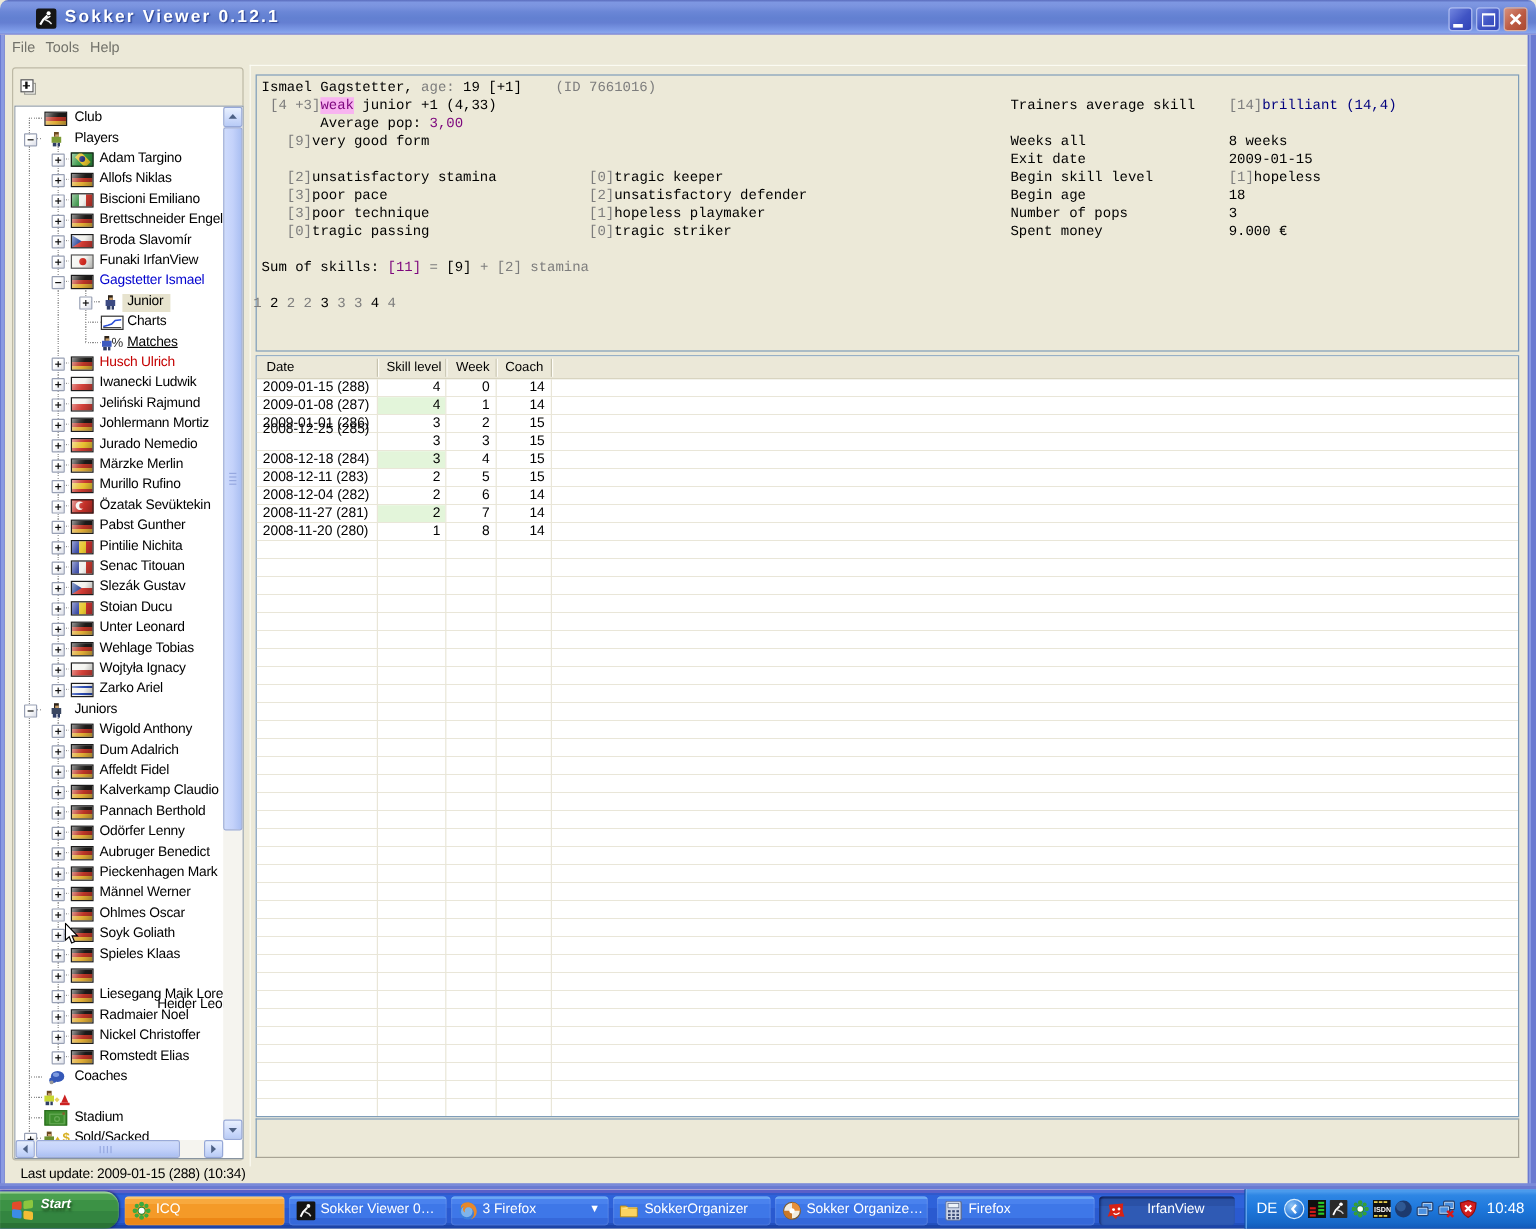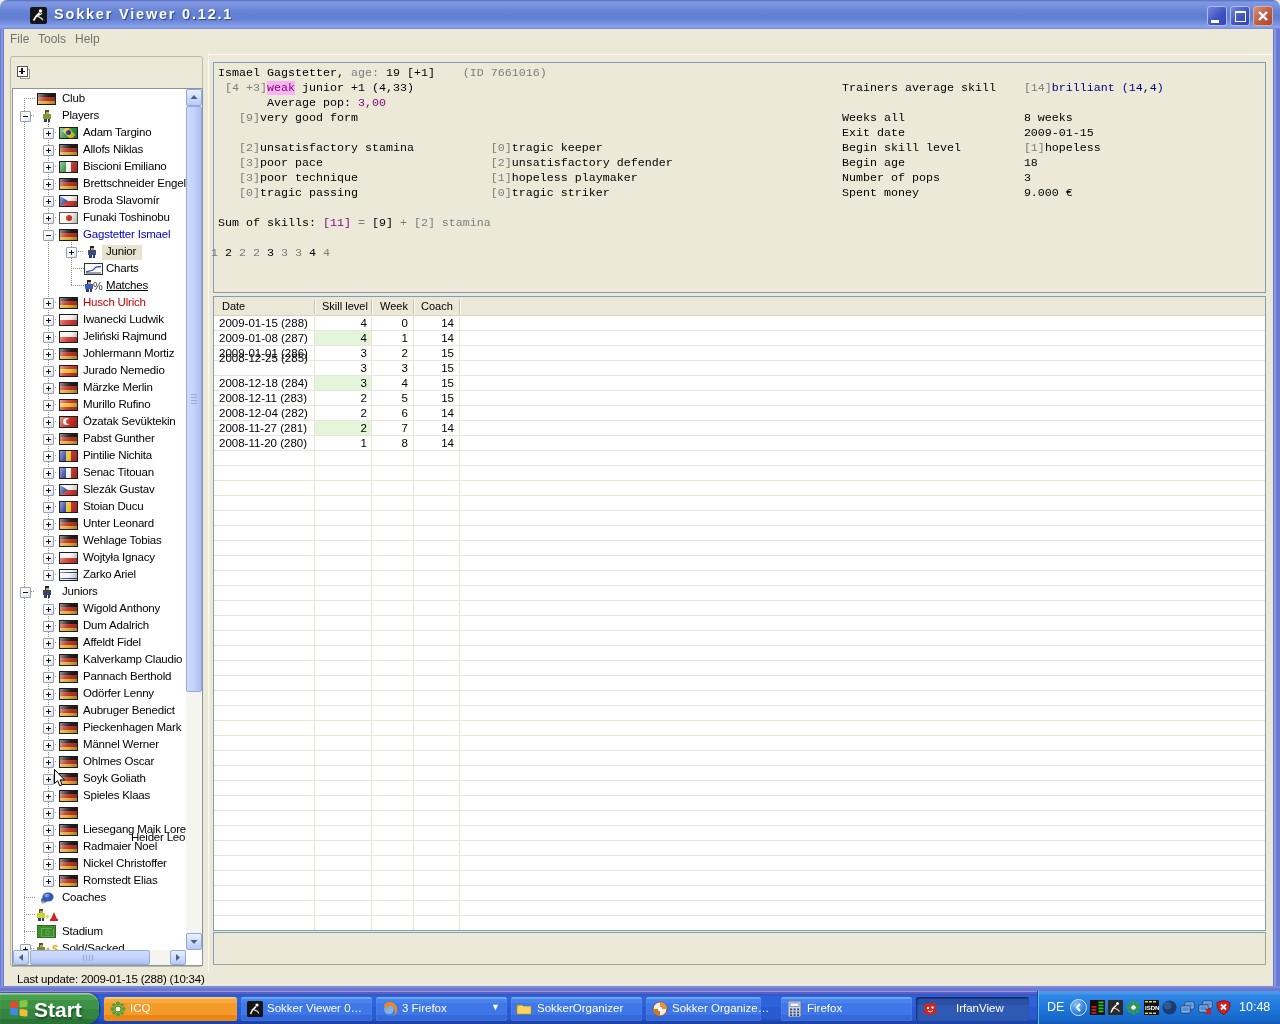--- a/index.html
+++ b/index.html
@@ -165,21 +165,21 @@
 <div class="ebox" style="left:30.0px;top:123.5px">
       <i class="h"></i>
       <i class="v"></i>
     </div>
 <div style="position:absolute;left:-13px;top:-89px">
       <div class="fl jp" style="left:59px;top:211.5px">
         <i class="jpc"></i>
         <i class="gl"></i>
       </div>
     </div>
-<div class="trow" style="left:70px;top:120px;">Funaki Toshinobu</div>
+<div class="trow" style="left:70px;top:120px;">Funaki IrfanView</div>
 <div class="doth" style="left:39.5px;top:145px;width:4.5px"></div>
 <div class="ebox" style="left:30.0px;top:140.5px">
       <i class="h"></i>
     </div>
 <div style="position:absolute;left:-13px;top:-89px">
       <div class="fl de" style="left:59px;top:228.5px">
         <i class="gl"></i>
       </div>
     </div>
 <div class="trow" style="left:70px;top:137px;color:#0000CE">Gagstetter Ismael</div>
@@ -778,21 +778,21 @@
 <svg width="22" height="20" style="position:absolute;left:9px;top:6px">
 <g transform="skewY(-7)">
         <rect x="1" y="3" width="8" height="7" rx="1.5" fill="#e24c2a"></rect>
         <rect x="10.5" y="3" width="8" height="7" rx="1.5" fill="#8cc63f"></rect>
       </g>
 <g transform="skewY(7) translate(0,-1.5)">
         <rect x="1" y="10" width="8" height="7" rx="1.5" fill="#3b8ce8"></rect>
         <rect x="10.5" y="10" width="8" height="7" rx="1.5" fill="#f2bd35"></rect>
       </g>
 </svg>
-<span style="position:absolute;left:34px;top:5px;font-size:21px;font-weight:bold;color:#fff;text-shadow:1px 2px 2px rgba(0,30,0,.55)">Start</span>
+<span style="position:absolute;left:34px;top:5px;font-size:11px;font-weight:bold;font-style:italic;color:#fff;text-shadow:1px 2px 2px rgba(0,30,0,.55)">Start</span>
   </div>
 <div class="abs" style="left:104px;top:997px;width:133px;height:24px;border-radius:3px;box-shadow:inset 0 0 1px rgba(255,255,255,.5);background:linear-gradient(180deg,#fdc468 0 2px,#f8a93e 2px 6px,#f49a28 6px 18px,#ec8716 18px)">
     <svg width="16" height="16" style="position:absolute;left:6px;top:4px">
       <g fill="#3daa3d">
         <circle cx="8" cy="2.5" r="2"></circle>
         <circle cx="8" cy="13.5" r="2"></circle>
         <circle cx="2.5" cy="8" r="2"></circle>
         <circle cx="13.5" cy="8" r="2"></circle>
         <circle cx="4" cy="4" r="1.8"></circle>
         <circle cx="12" cy="4" r="1.8"></circle>
@@ -823,21 +823,21 @@
     <span style="position:absolute;right:7px;top:5px;font-size:9px;color:#fff">▼</span>
   </div>
 <div class="abs" style="left:511px;top:997px;width:131px;height:24px;border-radius:3px;box-shadow:inset 0 0 1px rgba(255,255,255,.5);background:linear-gradient(180deg,#67a5f4 0 2px,#4a82ee 2px 6px,#3e77e8 6px 18px,#3568da 18px)">
     <svg width="17" height="16" style="position:absolute;left:5px;top:4px">
       <path d="M1 4 L1 13 L15 13 L15 5.5 L7.5 5.5 L6 4 Z" fill="#f4c64e" stroke="#b8860b" stroke-width=".8"></path>
       <path d="M1 6.5 L6 5 L15 5 L15 5.5 L7.5 5.5 L6.5 6.5 Z" fill="#fde08a"></path>
       <rect x="1.5" y="6.5" width="13" height="6" fill="#fcd462"></rect>
     </svg>
     <span style="position:absolute;left:26px;top:4.5px;font-size:11.5px;color:#fff;white-space:nowrap">SokkerOrganizer</span>
   </div>
-<div class="abs" style="left:646px;top:997px;width:115px;height:24px;border-radius:3px;box-shadow:inset 0 0 1px rgba(255,255,255,.5);background:linear-gradient(180deg,#67a5f4 0 2px,#4a82ee 2px 6px,#3e77e8 6px 18px,#3568da 18px)">
+<div class="abs" style="left:646px;top:997px;width:127px;height:24px;border-radius:3px;box-shadow:inset 0 0 1px rgba(255,255,255,.5);background:linear-gradient(180deg,#67a5f4 0 2px,#4a82ee 2px 6px,#3e77e8 6px 18px,#3568da 18px)">
     <svg width="16" height="16" style="position:absolute;left:6px;top:4px">
       <circle cx="8" cy="8" r="7" fill="#f2ede2" stroke="#7a5a30"></circle>
       <path d="M8 1 A7 7 0 0 1 15 8 L8 8 Z" fill="#e8903a"></path>
       <path d="M8 15 A7 7 0 0 1 1 8 L8 8 Z" fill="#c87828"></path>
       <circle cx="8" cy="8" r="2.2" fill="#fff"></circle>
     </svg>
     <span style="position:absolute;left:26px;top:4.5px;font-size:11.5px;color:#fff;white-space:nowrap">Sokker Organize…</span>
   </div>
 <div class="abs" style="left:781px;top:997px;width:131px;height:24px;border-radius:3px;box-shadow:inset 0 0 1px rgba(255,255,255,.5);background:linear-gradient(180deg,#67a5f4 0 2px,#4a82ee 2px 6px,#3e77e8 6px 18px,#3568da 18px)">
     <svg width="14" height="16" style="position:absolute;left:7px;top:4px">

